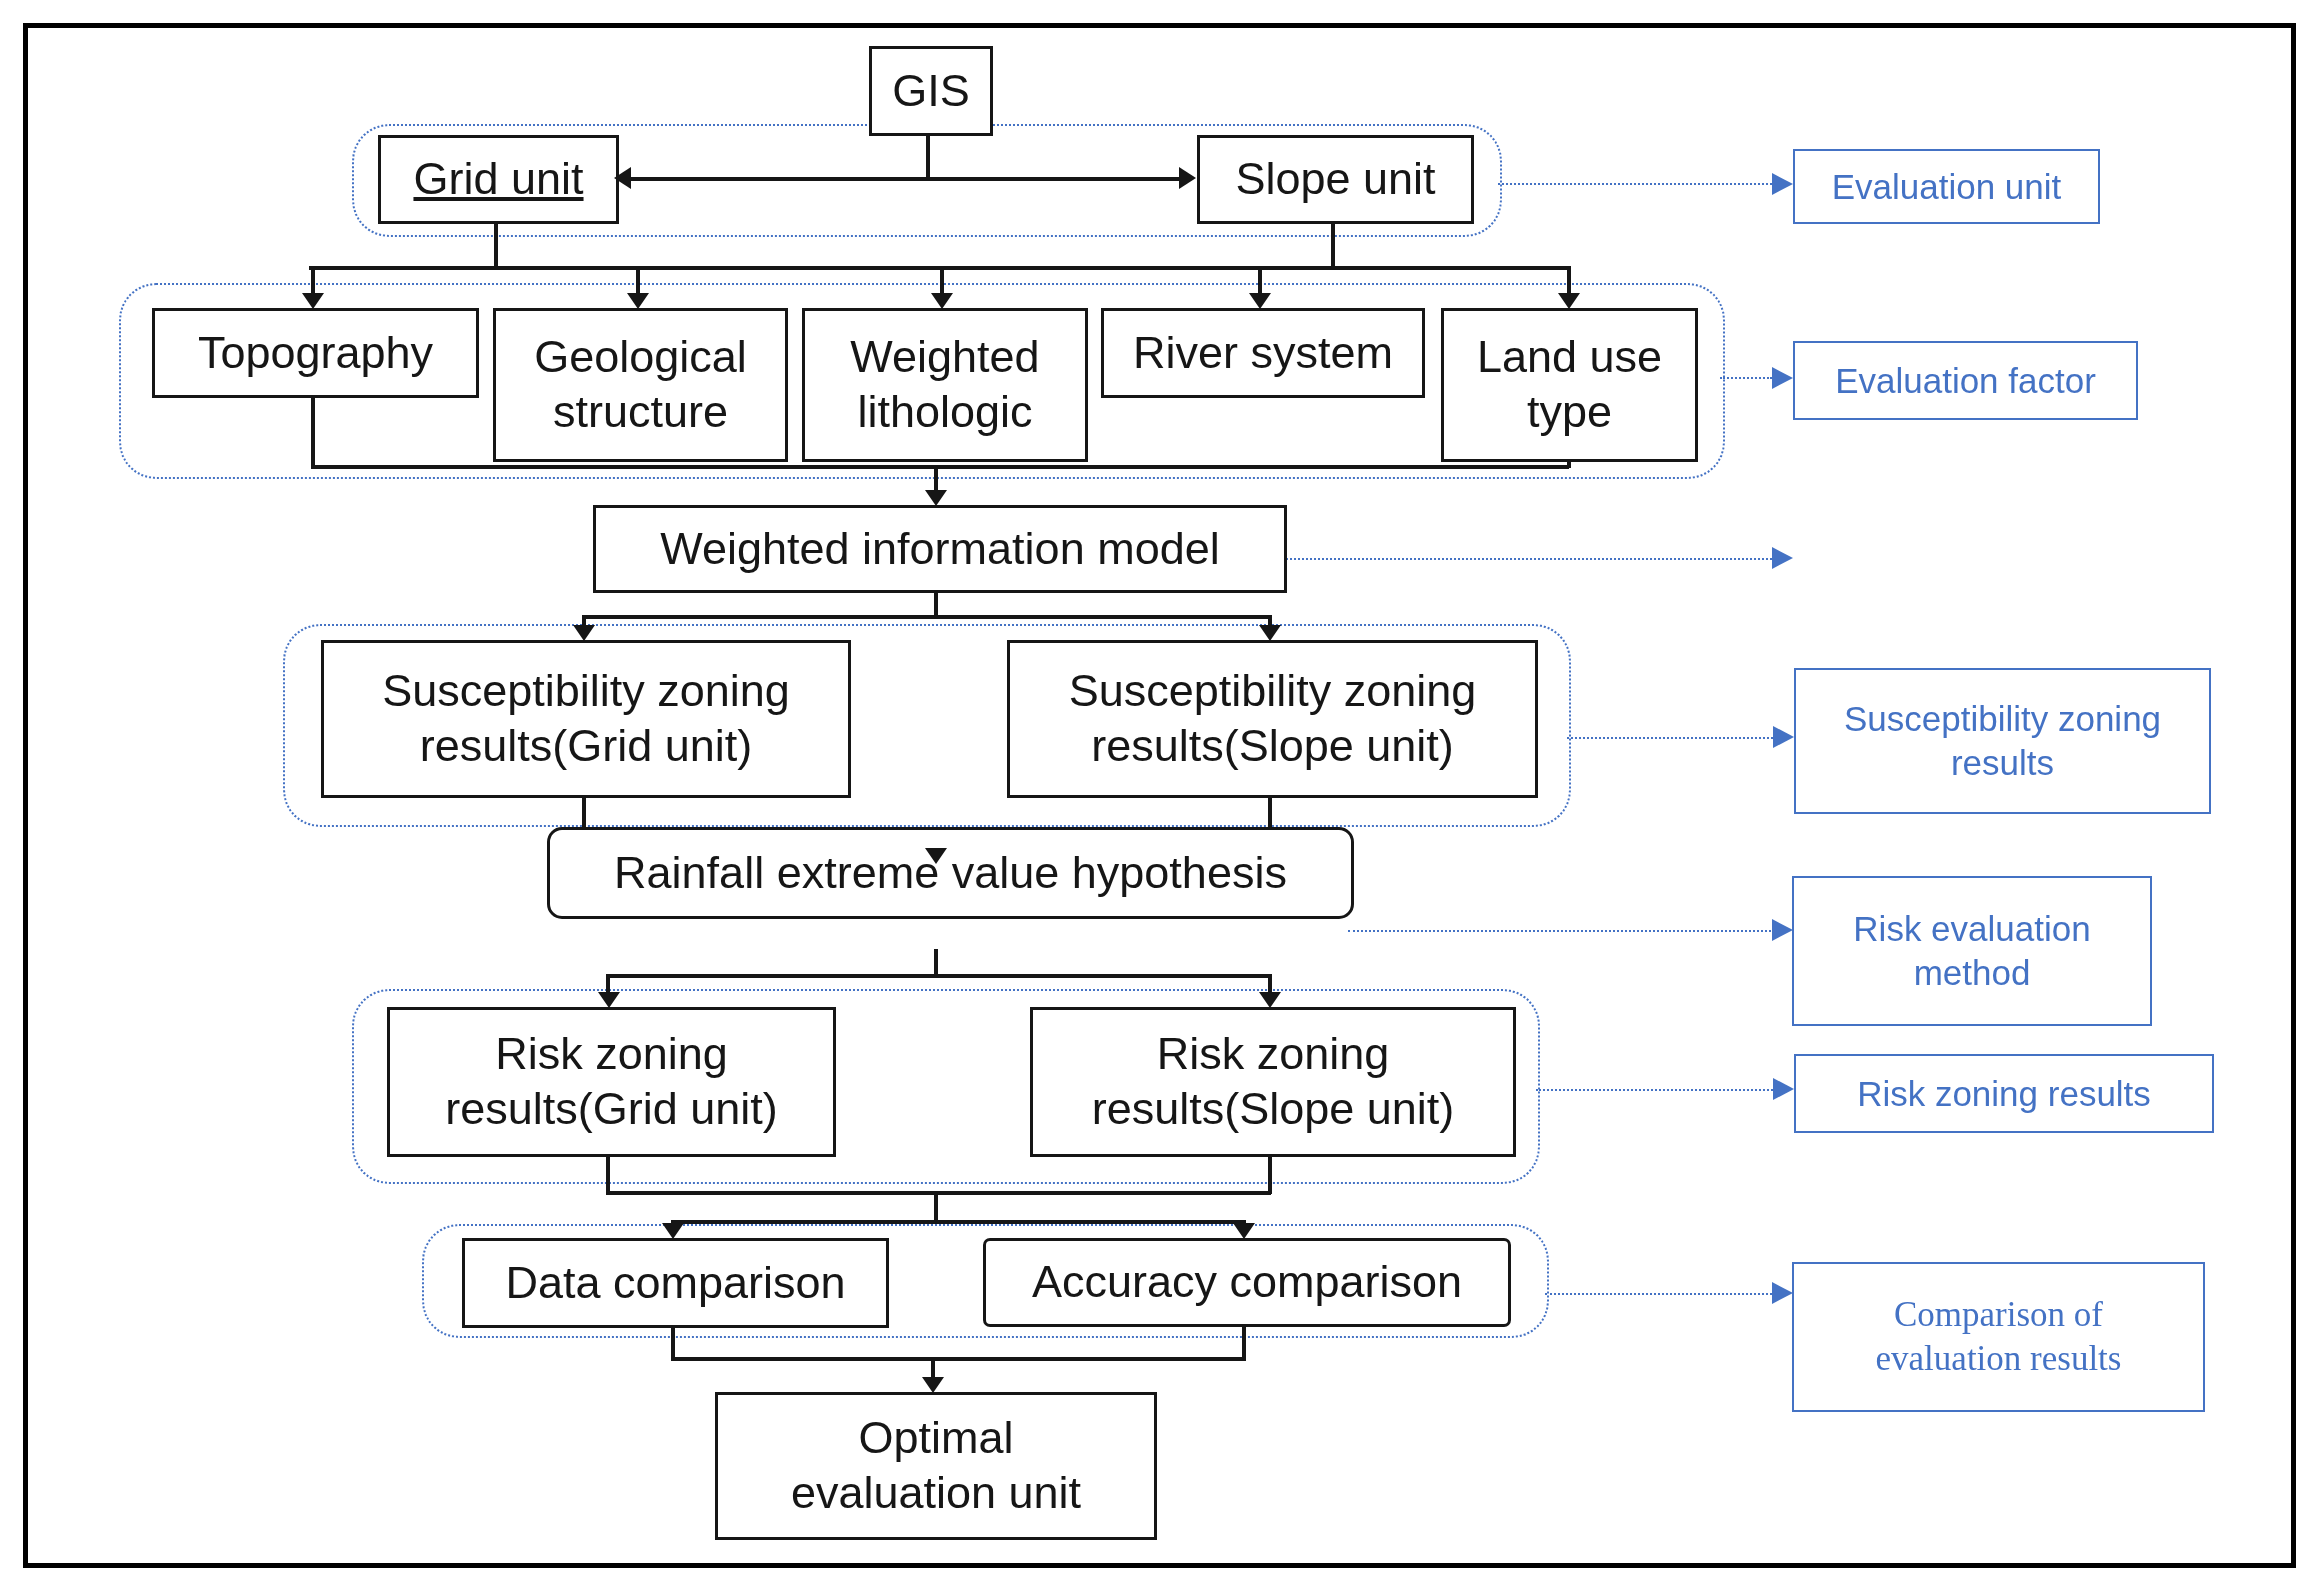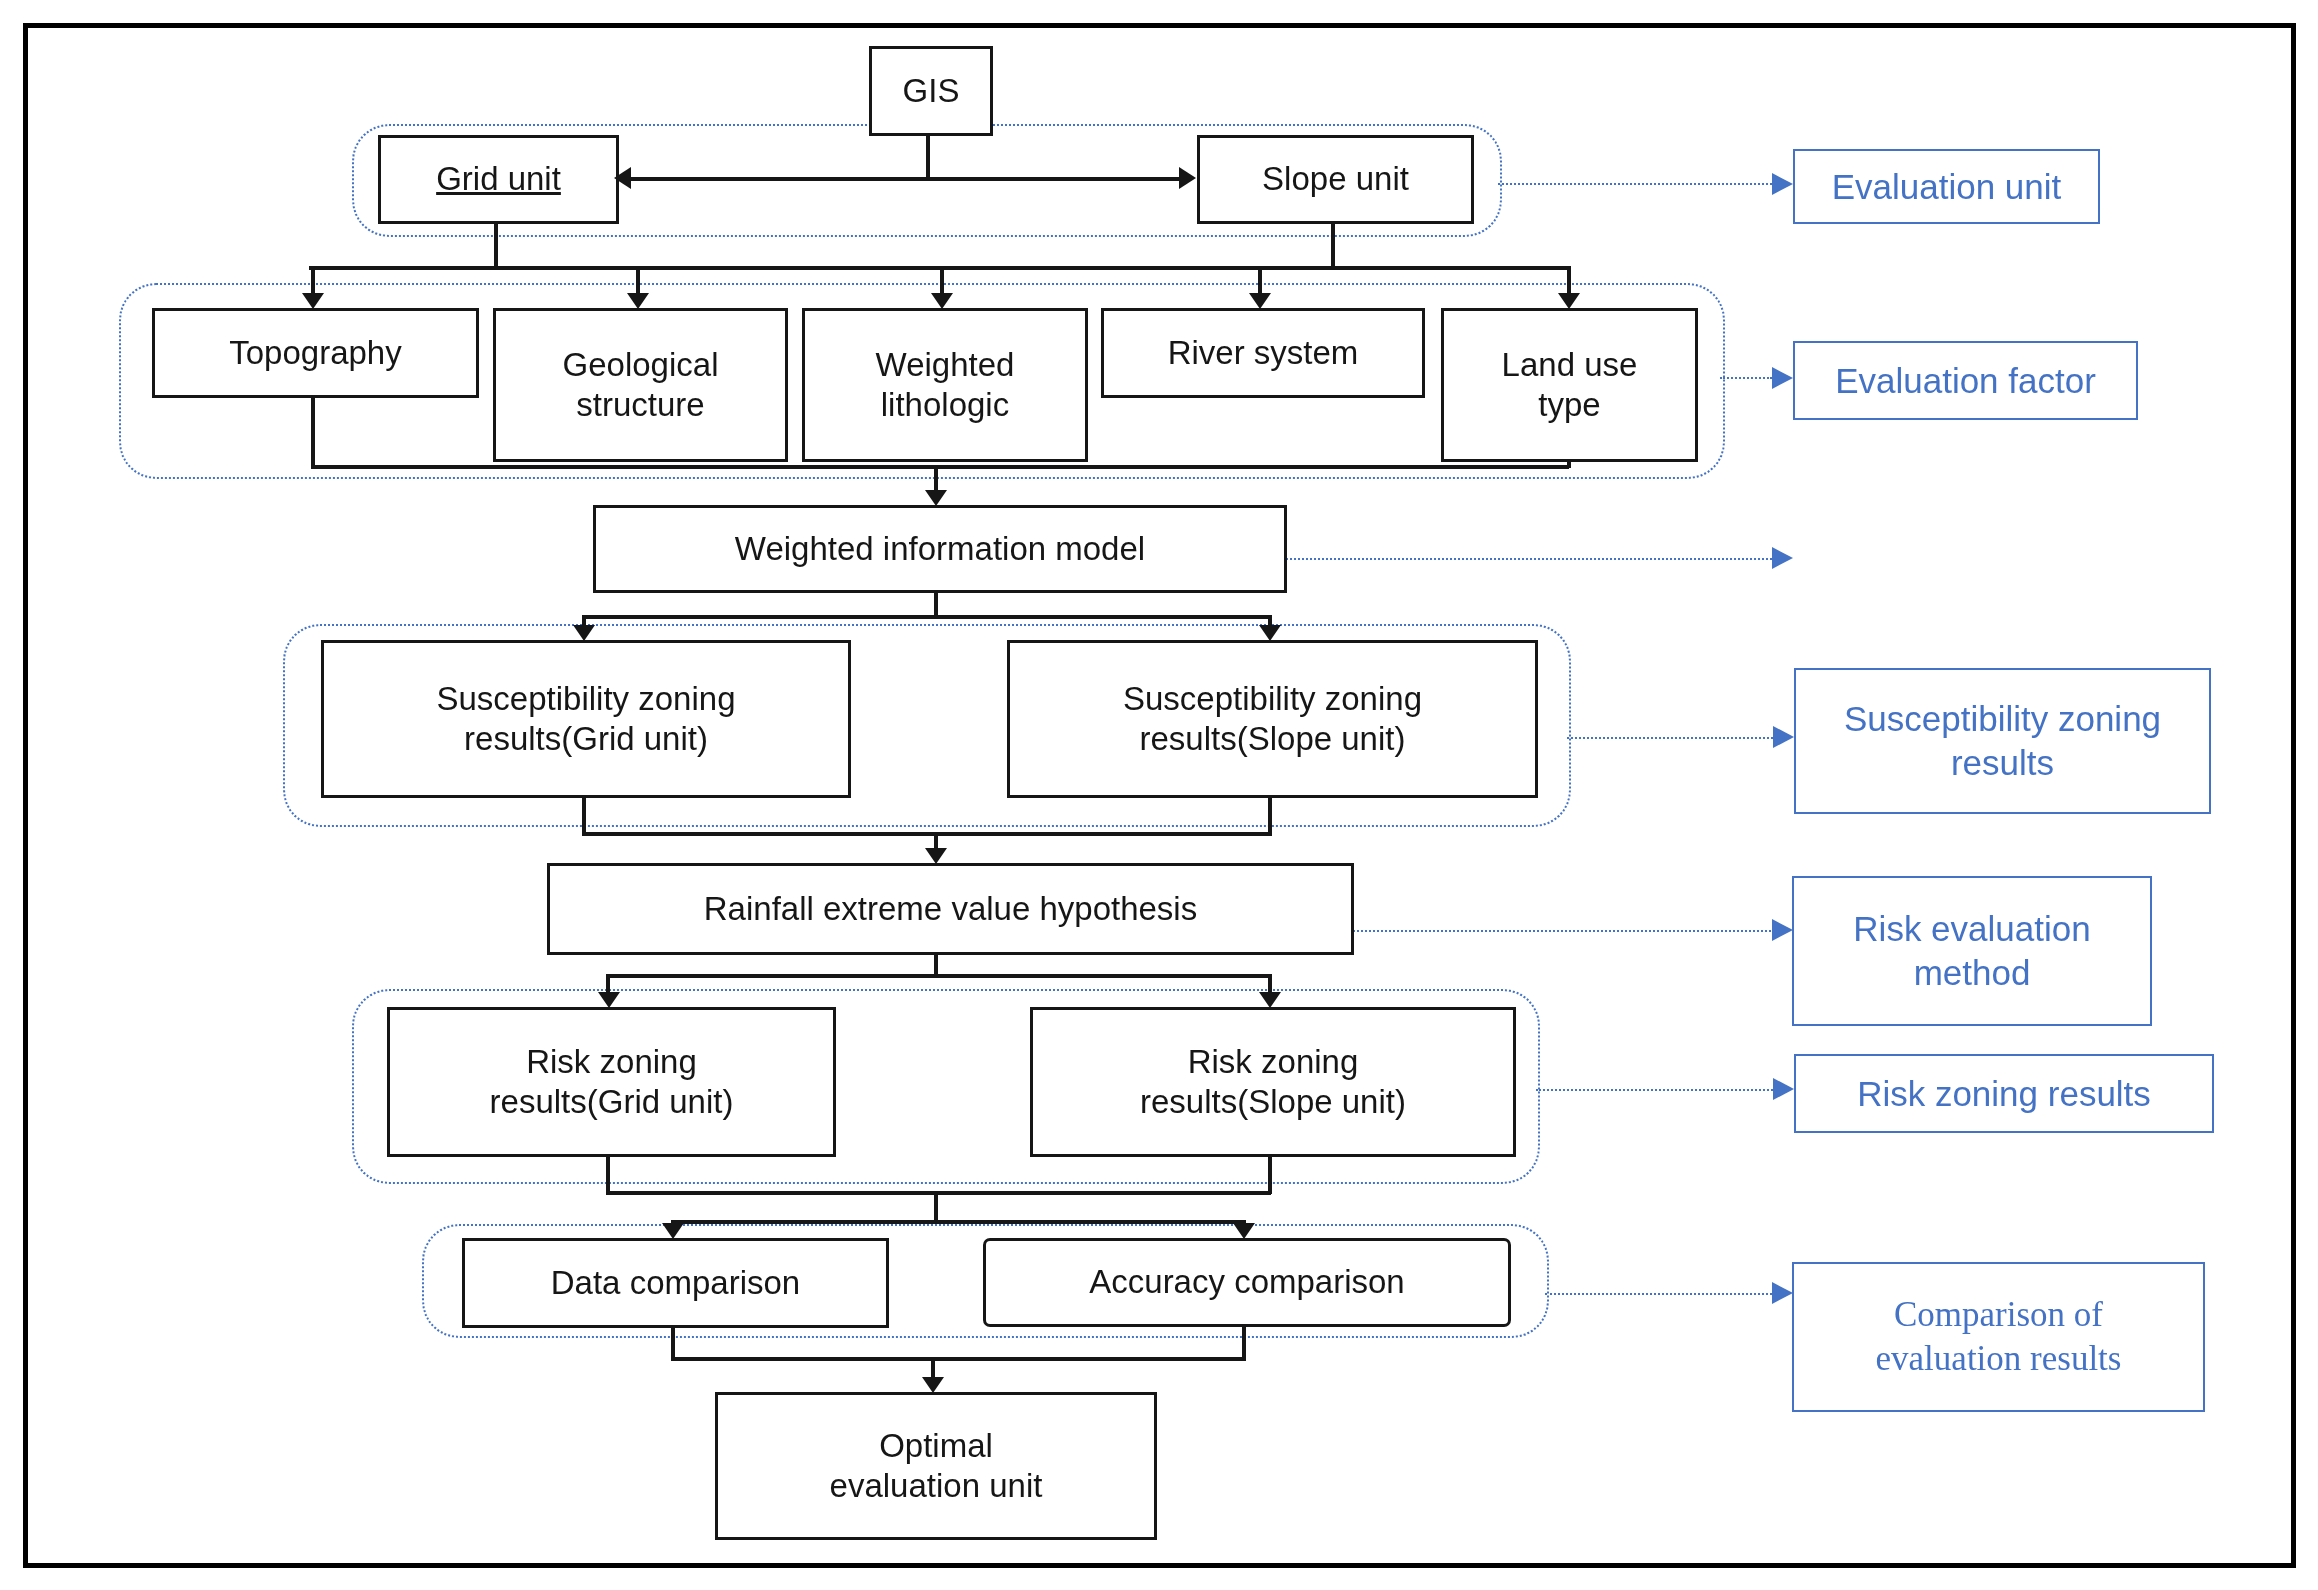--- a/index.html
+++ b/index.html
@@ -1,20 +1,20 @@
 <!DOCTYPE html>
 <html style="--blue: #4472c4; --line: #161616;font-size:14px"><head>
 <meta charset="utf-8">
 <style>
   html,body{margin:0;padding:0;background:#fff;}
   .canvas{position:relative;width:2319px;height:1591px;background:#ffffff;overflow:hidden;
           font-family:"Liberation Sans", sans-serif;}
   .frame{position:absolute;left:23px;top:23px;right:23px;bottom:23px;border:5.3px solid #000;}
   .node{position:absolute;display:flex;align-items:center;justify-content:center;
-        background:#fff;border:3.5px solid var(--line);color:#161616;font-size:33px;
+        background:#fff;border:3.5px solid var(--line);color:#161616;font-size:45px;
         line-height:1.22;text-align:center;white-space:pre-line;z-index:5;}
   .bluebox{position:absolute;display:flex;align-items:center;justify-content:center;
         background:#fff;border:2.7px solid var(--blue);color:var(--blue);font-size:35px;
         line-height:1.25;text-align:center;white-space:pre-line;z-index:5;}
   .grp{position:absolute;border:2.7px dotted var(--blue);border-radius:37px;z-index:1;}
   .ln{position:absolute;background:var(--line);z-index:2;}
   .dot{position:absolute;border-top:2.7px dotted var(--blue);height:0;z-index:2;}
   .arr-d{position:absolute;width:0;height:0;border-left:11.5px solid transparent;
          border-right:11.5px solid transparent;border-top:16px solid var(--line);z-index:6;}
   .arr-l{position:absolute;width:0;height:0;border-top:11.5px solid transparent;
@@ -45,21 +45,21 @@
   <div class="node" style="left:802px;top:308px;width:280px;height:148px;">Weighted
 lithologic</div>
   <div class="node" style="left:1101px;top:308px;width:318px;height:84px;">River system</div>
   <div class="node" style="left:1441px;top:308px;width:251px;height:148px;">Land use
 type</div>
   <div class="node" style="left:593px;top:505px;width:688px;height:82px;">Weighted information model</div>
   <div class="node" style="left:321px;top:640px;width:524px;height:152px;">Susceptibility zoning
 results(Grid unit)</div>
   <div class="node" style="left:1007px;top:640px;width:525px;height:152px;">Susceptibility zoning
 results(Slope unit)</div>
-  <div class="node" style="left:547px;top:863px;width:801px;height:86px;">Rainfall extreme value hypothesis</div>
+  <div class="node" style="left:547px;top:827px;width:801px;height:86px;border-radius:15px;">Rainfall extreme value hypothesis</div>
   <div class="node" style="left:387px;top:1007px;width:443px;height:144px;">Risk zoning
 results(Grid unit)</div>
   <div class="node" style="left:1030px;top:1007px;width:480px;height:144px;">Risk zoning
 results(Slope unit)</div>
   <div class="node" style="left:462px;top:1238px;width:421px;height:84px;">Data comparison</div>
   <div class="node" style="left:983px;top:1238px;width:522px;height:83px;border-radius:7px;">Accuracy comparison</div>
   <div class="node" style="left:715px;top:1392px;width:436px;height:142px;text-align:center;">Optimal
 evaluation unit</div>
 
   <div class="bluebox" style="left:1793px;top:149px;width:303px;height:71px;">Evaluation unit</div>

